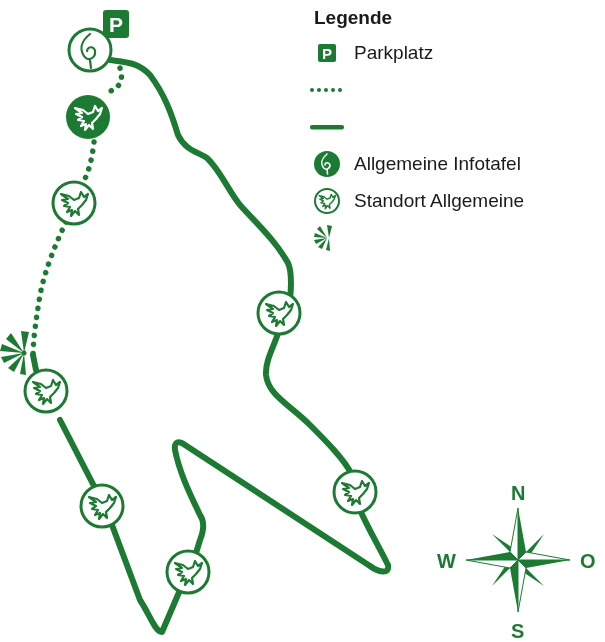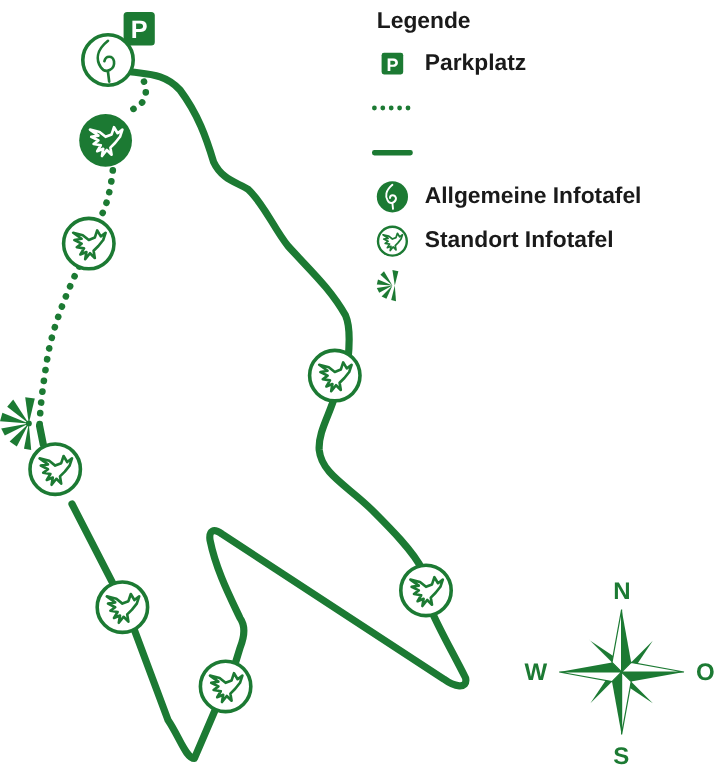--- a/index.html
+++ b/index.html
@@ -3,21 +3,21 @@
 <meta charset="utf-8">
 <style>
   html, body { margin:0; padding:0; background:#ffffff; }
   body { width:605px; height:642px; position:relative; overflow:hidden;
          font-family:"Liberation Sans", sans-serif; }
   #map { position:absolute; left:0; top:0; }
   .legend { position:absolute; left:312px; top:6px; }
   .legend-title { font-size:19px; font-weight:bold; color:#1a1a1a; margin-left:2px; height:28px; line-height:24px; }
   .legend-row { height:37px; display:flex; align-items:center; }
   .legend-sym { width:50px; height:30px; display:flex; align-items:center; justify-content:center; margin-left:-10px; }
-  .legend-label { font-size:19px; font-weight:bold; color:#1a1a1a; margin-left:2px; }
+  .legend-label { font-size:19px; font-weight:normal; color:#1a1a1a; margin-left:2px; }
   .compass-label { position:absolute; font-size:20px; font-weight:bold; color:#1c7a33; }
 </style>
 </head>
 <body>
 
 <svg id="map" width="605" height="642" viewBox="0 0 605 642">
   <defs>
     <symbol id="bird" viewBox="-20 -20 40 40">
       <path d="M-13,-9 L-5,-7 L0,-3 L5,-5 L7,-11 L10,-6 L14,-9 L12,-3 L8,2 L4,6 L5,12 L1,8 L-3,13 L-2,7 L-7,9 L-4,4 L-10,3 L-6,0 L-12,-3 L-6,-4 Z" fill="none" stroke="#1c7a33" stroke-width="2.2" stroke-linejoin="round"></path>
     </symbol>
@@ -155,21 +155,21 @@
 
   <div class="legend-row">
     <span class="legend-sym">
       <svg width="28" height="28" viewBox="0 0 28 28">
           <circle cx="14" cy="14" r="12" fill="#fff" stroke="#1c7a33" stroke-width="2"></circle>
           <svg x="2" y="2" width="24" height="24" viewBox="-20 -20 40 40">
             <path d="M-13,-9 L-5,-7 L0,-3 L5,-5 L7,-11 L10,-6 L14,-9 L12,-3 L8,2 L4,6 L5,12 L1,8 L-3,13 L-2,7 L-7,9 L-4,4 L-10,3 L-6,0 L-12,-3 L-6,-4 Z" fill="none" stroke="#1c7a33" stroke-width="2.4" stroke-linejoin="round"></path>
           </svg>
         </svg>
     </span>
-    <span class="legend-label">Standort Infotafel</span>
+    <span class="legend-label">Standort Allgemeine</span>
   </div>
 
   <div class="legend-row">
     <span class="legend-sym">
       <svg width="28" height="28" viewBox="-14 -14 28 28">
           <g fill="#1c7a33">
         <polygon points="2,0 0,-13 5,-12"></polygon>
             <polygon points="0,0 -10,-9 -7,-12"></polygon>
             <polygon points="0,0 -13,-1 -12,-5"></polygon>
         <polygon points="0,0 -11,6 -13,2"></polygon>

